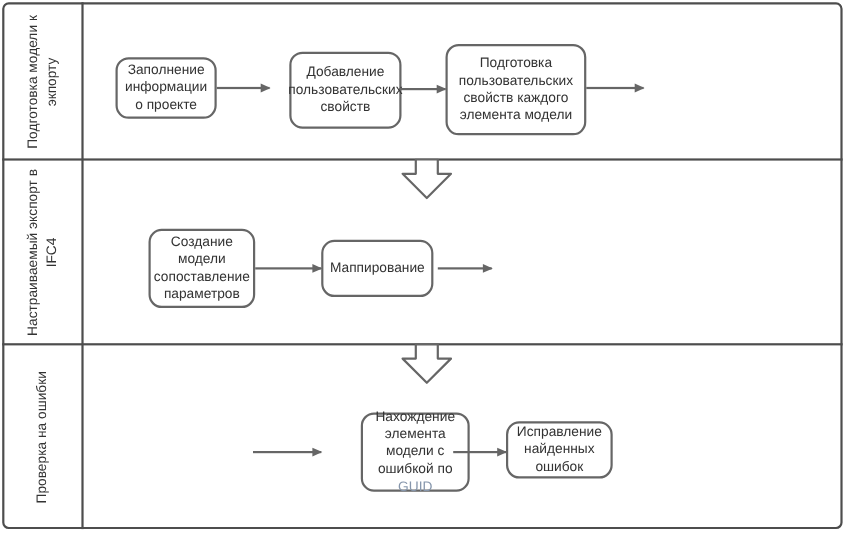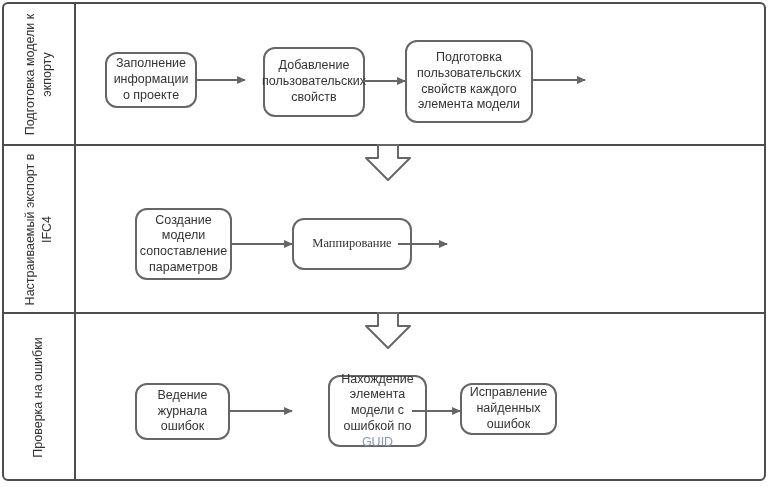--- a/index.html
+++ b/index.html
@@ -59,30 +59,29 @@
 
   <div class="edge" style="left:197px;top:79px;width:48px;"></div>
   <div class="edge" style="left:363px;top:80px;width:42px;"></div>
   <div class="edge" style="left:533px;top:79px;width:52px;"></div>
 
   <svg class="block-arrow" style="left:364px;top:144px;" viewBox="0 0 48 38">
     <path d="M14 1 H34 V14 H46 L24 36 L2 14 H14 Z" fill="#ffffff" stroke="#666666" stroke-width="2" stroke-linejoin="round"></path>
   </svg>
 
   <div class="node" style="left:135px;top:208px;width:97px;height:72px;">Создание модели сопоставление параметров</div>
-  <div class="node" style="left:292px;top:218px;width:120px;height:52px;font-family:Liberation Serif, serif;">Маппирование</div>
+  <div class="node" style="left:292px;top:218px;width:102px;height:52px;">Маппирование</div>
 
   <div class="edge" style="left:232px;top:243px;width:60px;"></div>
   <div class="edge" style="left:398px;top:243px;width:49px;"></div>
 
   <svg class="block-arrow" style="left:364px;top:312px;" viewBox="0 0 48 38">
     <path d="M14 1 H34 V14 H46 L24 36 L2 14 H14 Z" fill="#ffffff" stroke="#666666" stroke-width="2" stroke-linejoin="round"></path>
   </svg>
 
-  <div class="node" style="left:135px;top:383px;width:95px;height:57px;">Ведение журнала ошибок</div>
   <div class="node" style="left:292px;top:375px;width:99px;height:72px;margin-left:36px;">
     <span>
       <span>Нахождение элемента модели с ошибкой по</span>
       <span class="guid">GUID</span>
     </span>
   </div>
   <div class="node" style="left:460px;top:383px;width:97px;height:52px;">Исправление найденных ошибок</div>
 
   <div class="edge" style="left:230px;top:410px;width:62px;"></div>
   <div class="edge" style="left:412px;top:410px;width:48px;"></div>

